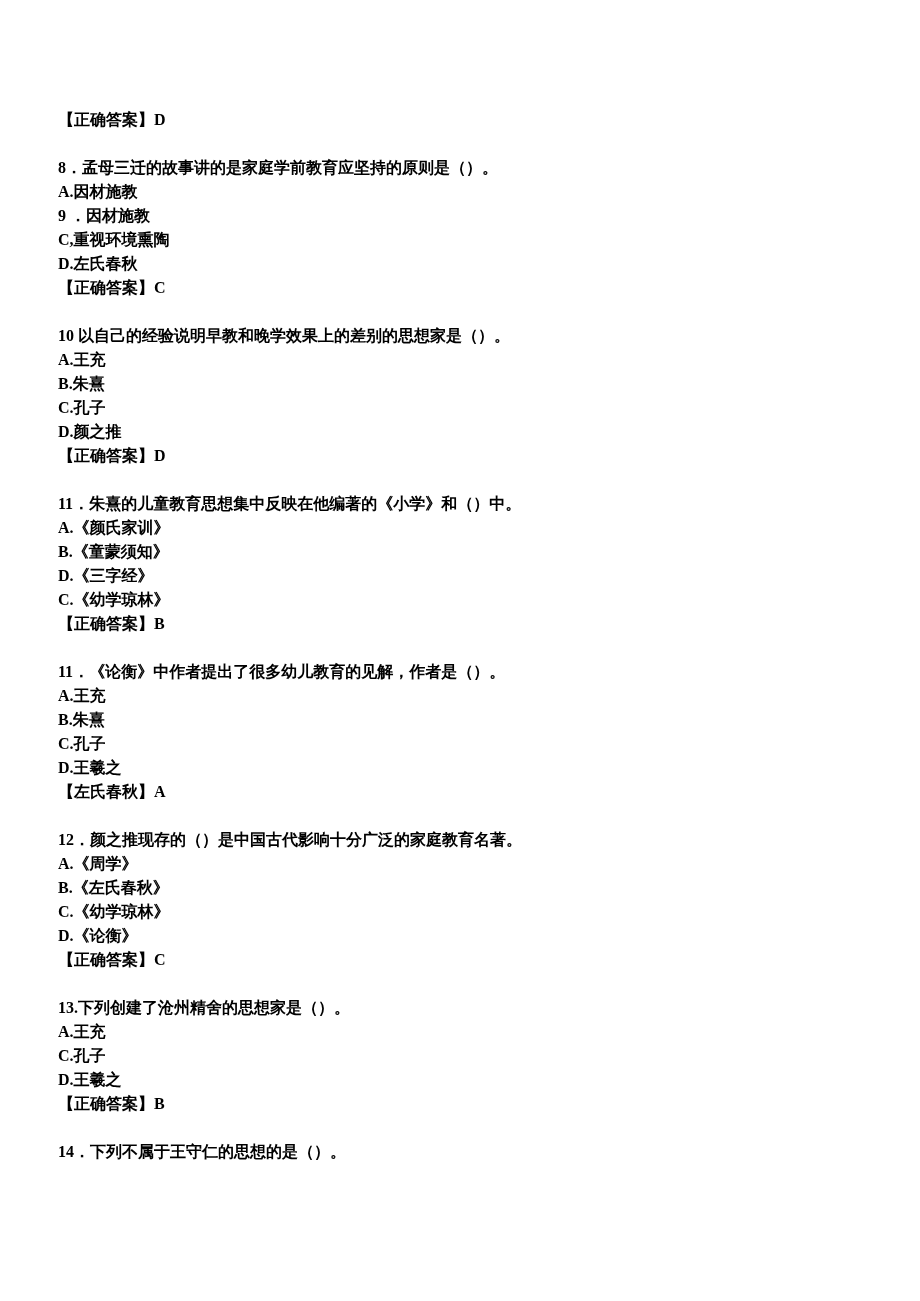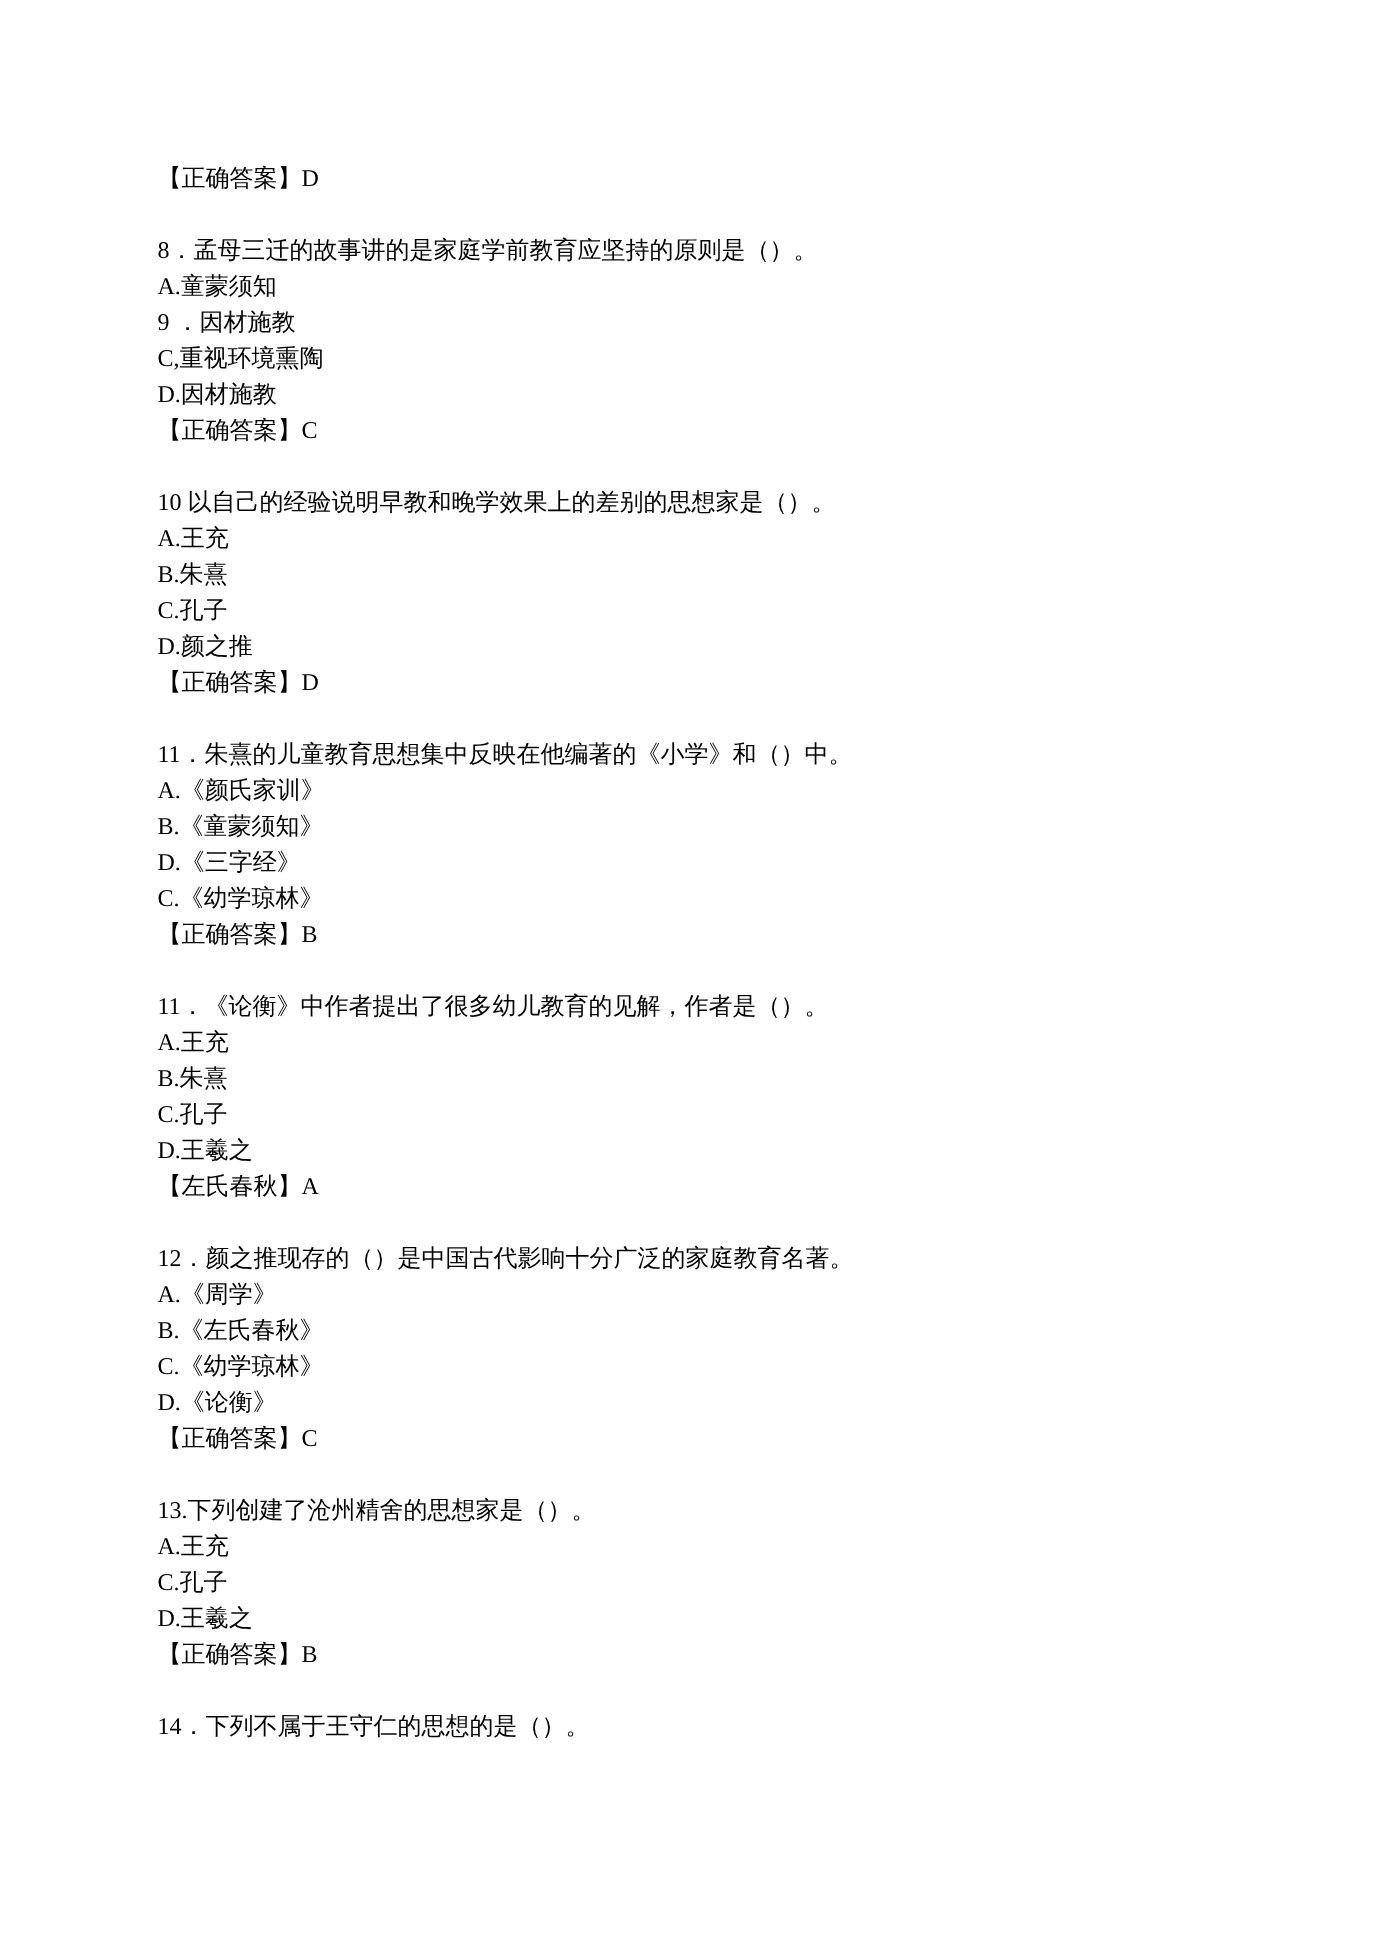--- a/index.html
+++ b/index.html
@@ -7,22 +7,23 @@
     padding: 0;
     background: #ffffff;
     font-family: "SimSun", "宋体", serif;
     font-size: 16px;
     color: #000000;
     line-height: 1.5;
   }
   .page {
     width: 920px;
     min-height: 1301px;
-    padding: 108px 130px 60px 105px;
+    padding: 108px 130px 60px 58px;
     box-sizing: border-box;
+    font-weight: bold;
   }
   .answer-line {
     margin: 0 0 24px 0;
   }
   .question-block {
     margin: 0 0 24px 0;
   }
   .question-block p {
     margin: 0;
   }
@@ -38,24 +39,24 @@
 </style>
 </head>
 <body>
 
 <div class="page">
 
   <p class="answer-line">【正确答案】D</p>
 
   <div class="question-block">
     <p class="stem"><span>8</span><span>．孟母三迁的故事讲的是家庭学前教育应坚持的原则是（）。</span></p>
-    <p class="option">A.童蒙须知</p>
+    <p class="option">A.因材施教</p>
     <p class="option">9 ．因材施教</p>
     <p class="option">C,重视环境熏陶</p>
-    <p class="option">D.因材施教</p>
+    <p class="option">D.左氏春秋</p>
     <p class="answer">【正确答案】C</p>
   </div>
 
   <div class="question-block">
     <p class="stem"><span>10</span><span>  以自己的经验说明早教和晚学效果上的差别的思想家是（）。</span></p>
     <p class="option">A.王充</p>
     <p class="option">B.朱熹</p>
     <p class="option">C.孔子</p>
     <p class="option">D.颜之推</p>
     <p class="answer">【正确答案】D</p>

